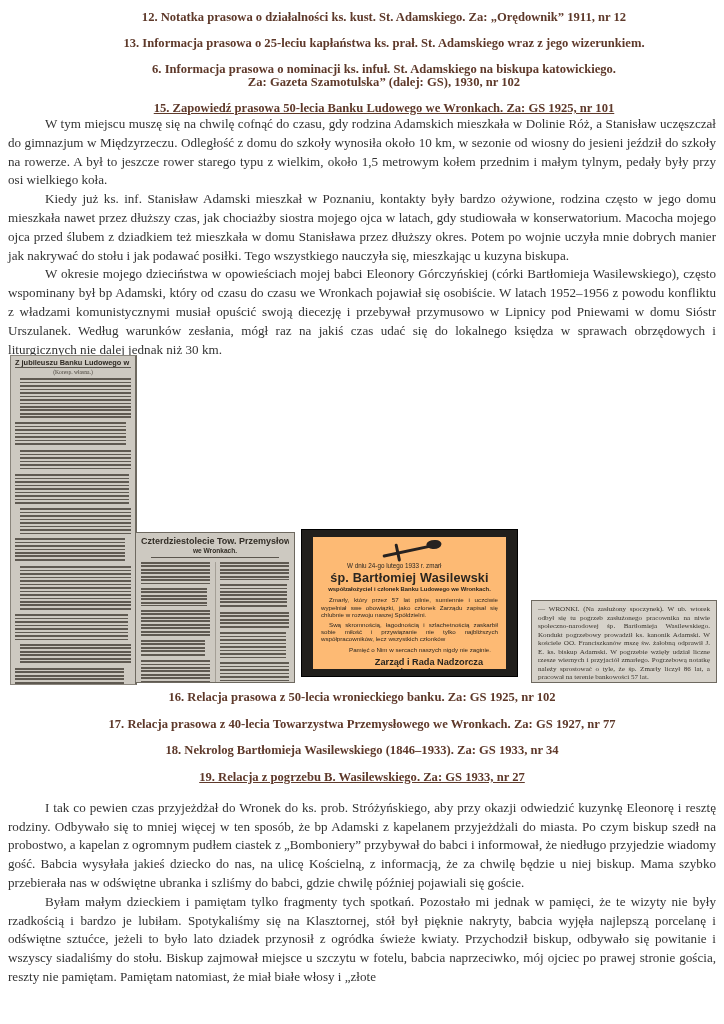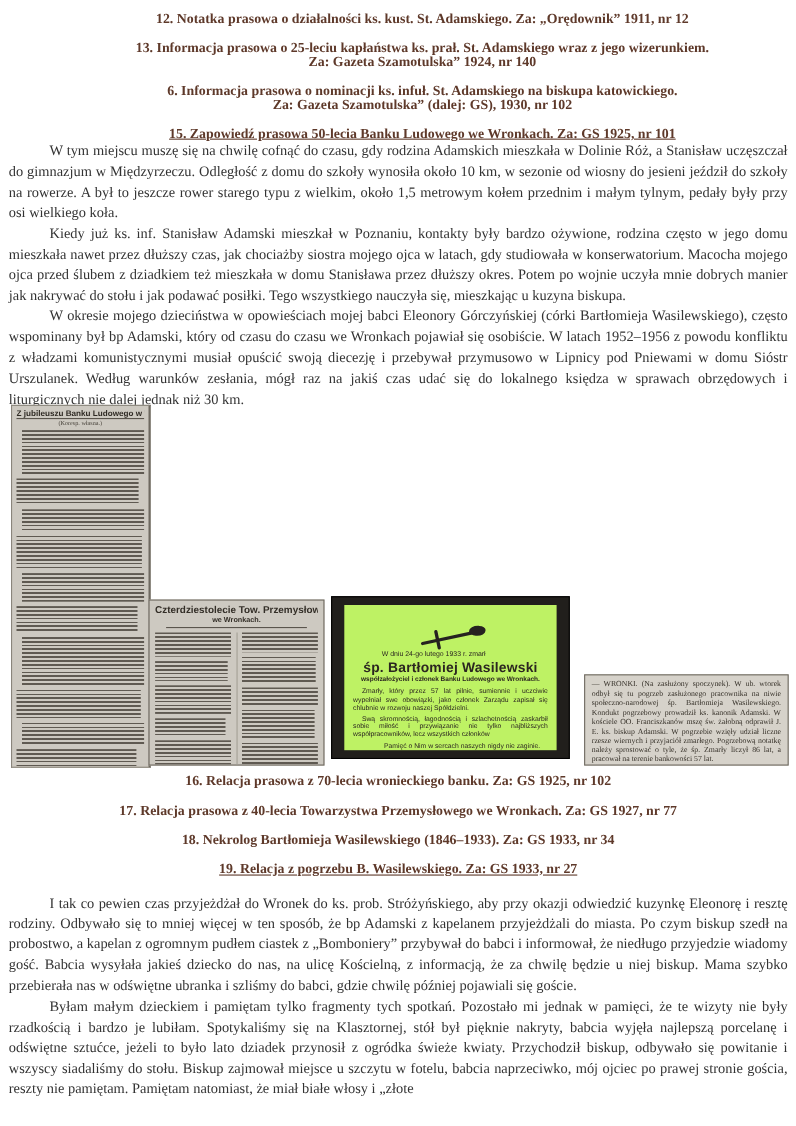--- a/index.html
+++ b/index.html
@@ -41,21 +41,21 @@
            text-align:center;color:#332e27;white-space:nowrap;overflow:hidden;}
   .fm-sub{font-family:"Liberation Sans","DejaVu Sans",sans-serif;font-weight:bold;font-size:6.6px;line-height:8px;
           text-align:center;color:#332e27;margin:1px 0 0;}
   .fm-rule{border-top:1px solid #5a554d;margin:2px 10px 4px;}
   .fm-cols{display:flex;gap:5px;}
   .fm-col{flex:1;border-left:1px solid #a49f96;padding-left:4px;}
   .fm-col:first-child{border-left:none;padding-left:0;}
 
   
   .fig-obit{left:301px;top:170px;width:217px;height:148px;background:#211f1c;border:1px solid #000;padding:7px 11px;}
-  .obit-inner{background:#bef264;height:100%;box-sizing:border-box;padding:18px 8px;overflow:hidden;
+  .obit-inner{background:#fdba74;height:100%;box-sizing:border-box;padding:2px 8px;overflow:hidden;
               font-family:"Liberation Sans","DejaVu Sans",sans-serif;color:#2b2620;}
   .cross{position:relative;width:64px;height:20px;margin:1px auto 0;transform:rotate(-12deg);}
   .cross i{position:absolute;background:#262220;display:block;}
   .c-long{left:4px;top:9px;width:48px;height:3.4px;border-radius:2px;}
   .c-bar{left:18px;top:1px;width:3.4px;height:18px;border-radius:2px;}
   .c-leaf{right:0;top:5px;width:15px;height:9px;background:#2e2a26;border-radius:60% 40% 55% 45%;transform:rotate(14deg);}
   .obit-date{font-size:6.3px;line-height:7px;margin:2px 0 2px 26px;}
   .obit-name{font-size:12.6px;font-weight:bold;text-align:center;letter-spacing:.2px;white-space:nowrap;line-height:14px;}
   .obit-sub{font-size:5.9px;font-weight:bold;text-align:center;margin-top:1px;line-height:7px;}
   .obit-para{font-size:6.2px;line-height:7.2px;text-align:justify;text-indent:8px;margin-top:3px;}
@@ -70,21 +70,20 @@
 <body>
 
 <div class="page">
 
   <div class="caps top-caps">
     <div class="cap">
       <div>12. Notatka prasowa o działalności ks. kust. St. Adamskiego. Za: „Orędownik” 1911, nr 12</div>
     </div>
     <div class="cap">
       <div>13. Informacja prasowa o 25-leciu kapłaństwa ks. prał. St. Adamskiego wraz z jego wizerunkiem.</div>
-      <div>Za: Gazeta Szamotulska” 1924, nr 140</div>
     </div>
     <div class="cap">
       <div>6. Informacja prasowa o nominacji ks. infuł. St. Adamskiego na biskupa katowickiego.</div>
       <div>Za: Gazeta Szamotulska” (dalej: GS), 1930, nr 102</div>
     </div>
     <div class="cap">
       <div>15. Zapowiedź prasowa 50-lecia Banku Ludowego we Wronkach. Za: GS 1925, nr 101</div>
     </div>
   </div>
 
@@ -156,21 +155,21 @@
       </div>
     </div>
 
     <div class="fig fig-right">
       <span>— WRONKI. (Na zasłużony spoczynek). W ub. wtorek odbył się tu pogrzeb zasłużonego pracownika na niwie społeczno-narodowej śp. Bartłomieja Wasilewskiego. Kondukt pogrzebowy prowadził ks. kanonik Adamski. W kościele OO. Franciszkanów mszę św. żałobną odprawił J. E. ks. biskup Adamski. W pogrzebie wzięły udział liczne rzesze wiernych i przyjaciół zmarłego. Pogrzebową notatkę należy sprostować o tyle, że śp. Zmarły liczył 86 lat, a pracował na terenie bankowości 57 lat.</span>
     </div>
 
   </div>
 
   <div class="caps mid-caps">
-    <div class="cap">16. Relacja prasowa z 70-lecia wronieckiego banku. Za: GS 1925, nr 102</div>
+    <div class="cap">16. Relacja prasowa z 50-lecia wronieckiego banku. Za: GS 1925, nr 102</div>
     <div class="cap">17. Relacja prasowa z 40-lecia Towarzystwa Przemysłowego we Wronkach. Za: GS 1927, nr 77</div>
     <div class="cap">18. Nekrolog Bartłomieja Wasilewskiego (1846–1933). Za: GS 1933, nr 34</div>
     <div class="cap">19. Relacja z pogrzebu B. Wasilewskiego. Za: GS 1933, nr 27</div>
   </div>
 
   <div class="bodytext lower">
     <p>I tak co pewien czas przyjeżdżał do Wronek do ks. prob. Stróżyńskiego, aby przy okazji odwiedzić kuzynkę Eleonorę i resztę rodziny. Odbywało się to mniej więcej w ten sposób, że bp Adamski z kapelanem przyjeżdżali do miasta. Po czym biskup szedł na probostwo, a kapelan z ogromnym pudłem ciastek z „Bomboniery” przybywał do babci i informował, że niedługo przyjedzie wiadomy gość. Babcia wysyłała jakieś dziecko do nas, na ulicę Kościelną, z informacją, że za chwilę będzie u niej biskup. Mama szybko przebierała nas w odświętne ubranka i szliśmy do babci, gdzie chwilę później pojawiali się goście.</p>
     <p>Byłam małym dzieckiem i pamiętam tylko fragmenty tych spotkań. Pozostało mi jednak w pamięci, że te wizyty nie były rzadkością i bardzo je lubiłam. Spotykaliśmy się na Klasztornej, stół był pięknie nakryty, babcia wyjęła najlepszą porcelanę i odświętne sztućce, jeżeli to było lato dziadek przynosił z ogródka świeże kwiaty. Przychodził biskup, odbywało się powitanie i wszyscy siadaliśmy do stołu. Biskup zajmował miejsce u szczytu w fotelu, babcia naprzeciwko, mój ojciec po prawej stronie gościa, reszty nie pamiętam. Pamiętam natomiast, że miał białe włosy i „złote</p>
   </div>
 

